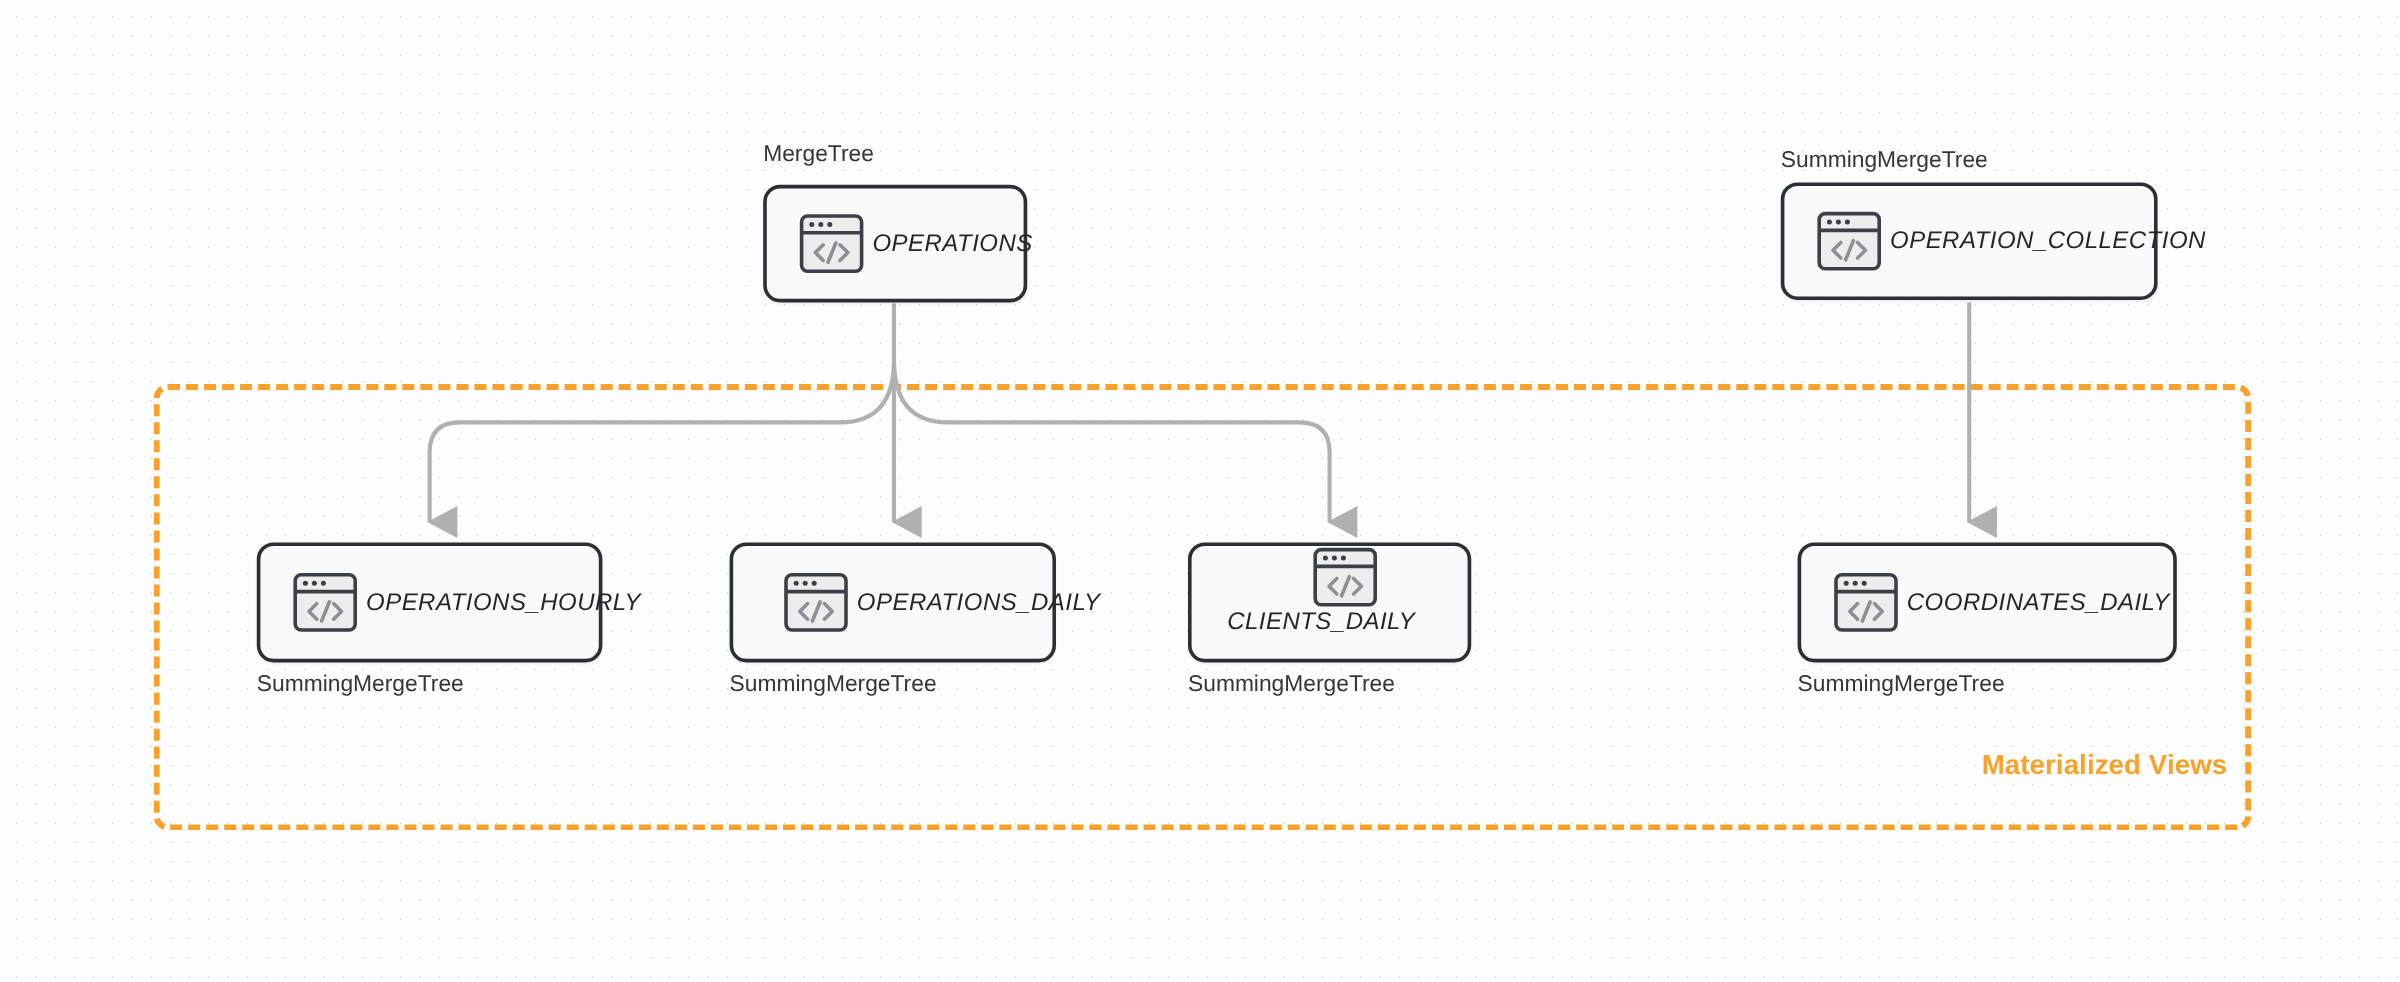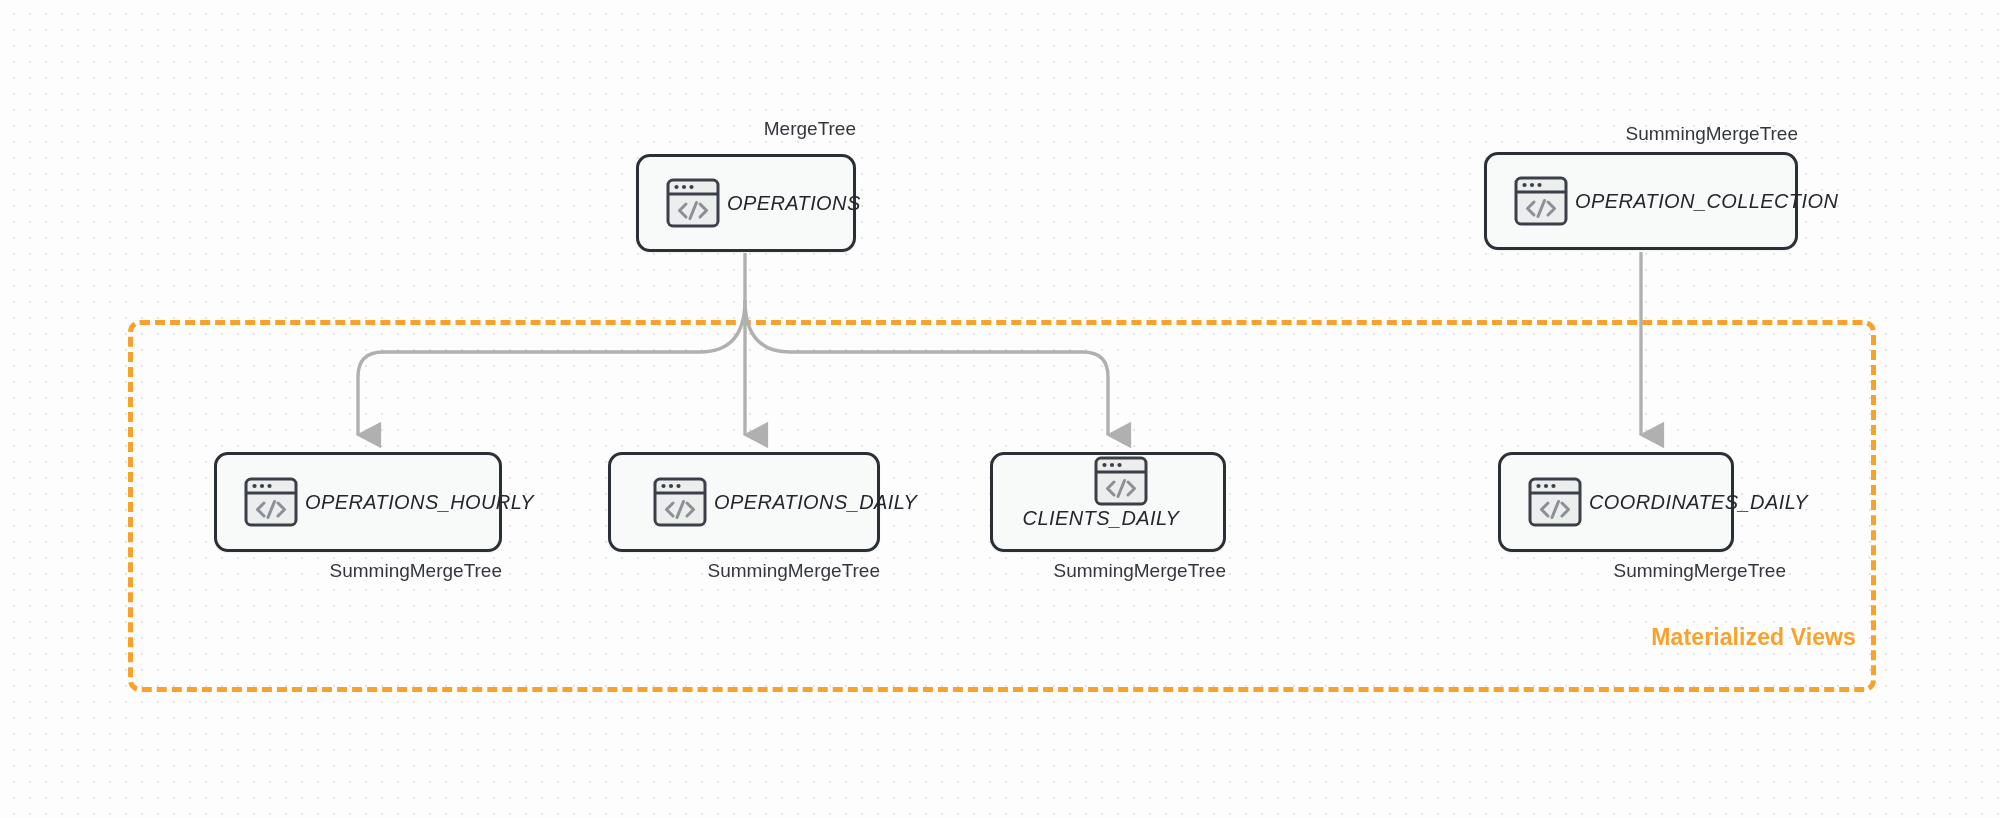--- a/index.html
+++ b/index.html
@@ -82,32 +82,32 @@
     color: #23262c;
     letter-spacing: 0.4px;
     padding-right: 20px;
     padding-left: 6px;
     white-space: nowrap;
   }
   .engine-label {
     position: absolute;
     font-size: 19px;
     color: #33373d;
-    text-align: right;
+    text-align: left;
     white-space: nowrap;
     z-index: 3;
   }
 
   
   #node-operations            { left: 636px;  top: 154px; width: 220px; height: 98px; }
   #node-operation-collection  { left: 1484px; top: 152px; width: 314px; height: 98px; }
   #node-operations-hourly     { left: 214px;  top: 452px; width: 288px; height: 100px; }
   #node-operations-daily      { left: 608px;  top: 452px; width: 272px; height: 100px; padding-left: 15px; }
   #node-clients-daily         { left: 990px;  top: 452px; width: 236px; height: 100px; flex-direction: column; }
-  #node-coordinates-daily     { left: 1498px; top: 452px; width: 236px; height: 100px; }
+  #node-coordinates-daily     { left: 1498px; top: 452px; width: 316px; height: 100px; }
 
   
   #engine-operations          { left: 636px;  top: 118px; width: 220px; }
   #engine-operation-collection{ left: 1484px; top: 123px; width: 314px; }
   #engine-operations-hourly   { left: 214px;  top: 560px; width: 288px; }
   #engine-operations-daily    { left: 608px;  top: 560px; width: 272px; }
   #engine-clients-daily       { left: 990px;  top: 560px; width: 236px; }
   #engine-coordinates-daily   { left: 1498px; top: 560px; width: 288px; }
 </style>
 </head>

